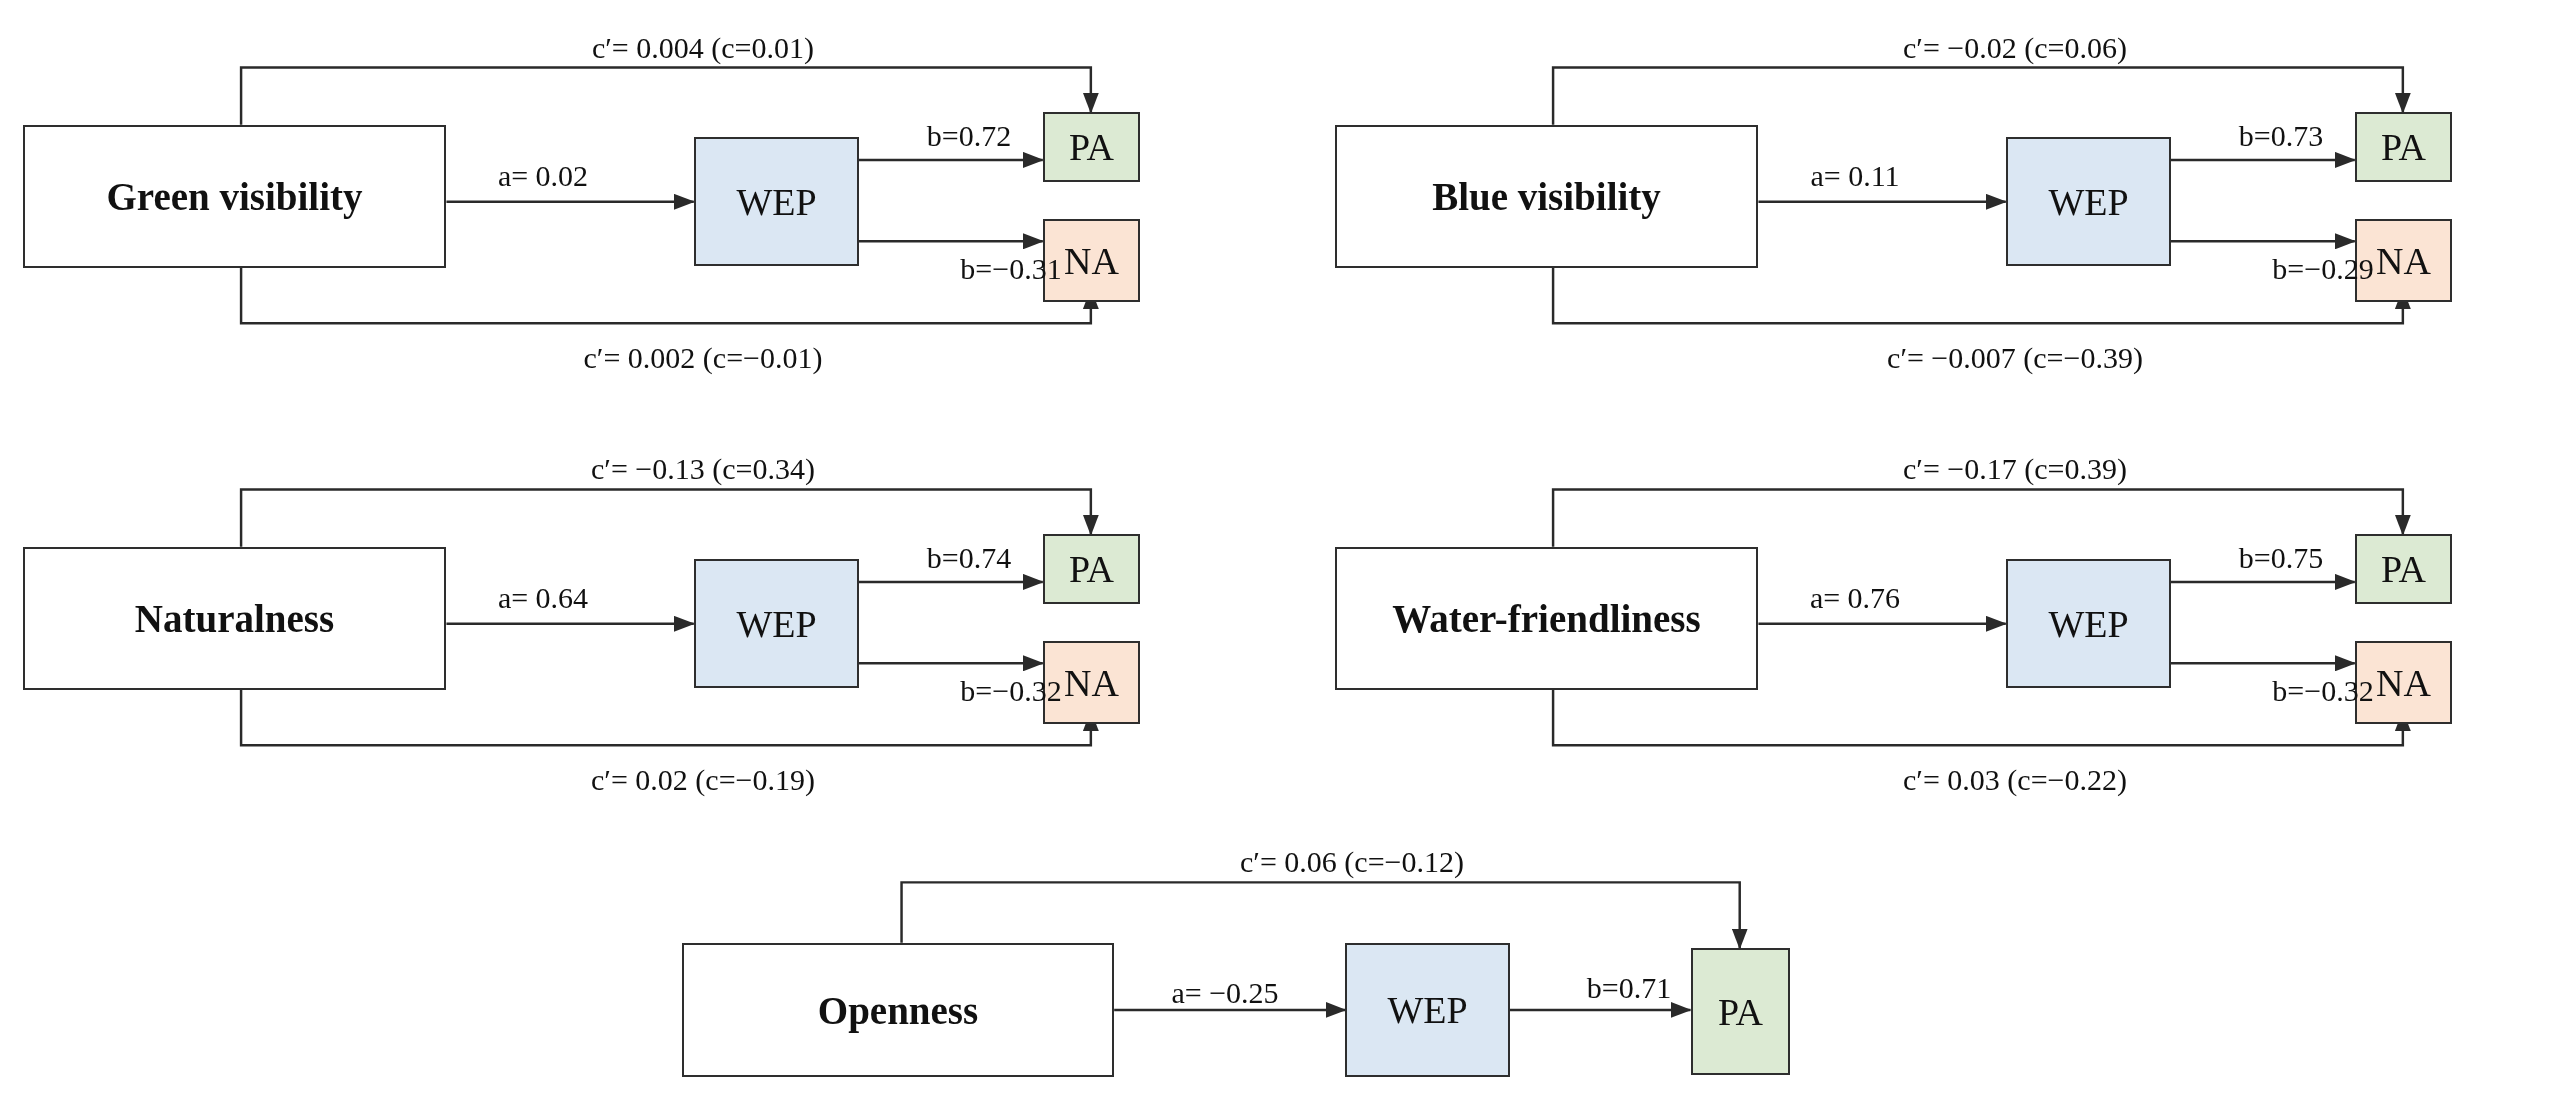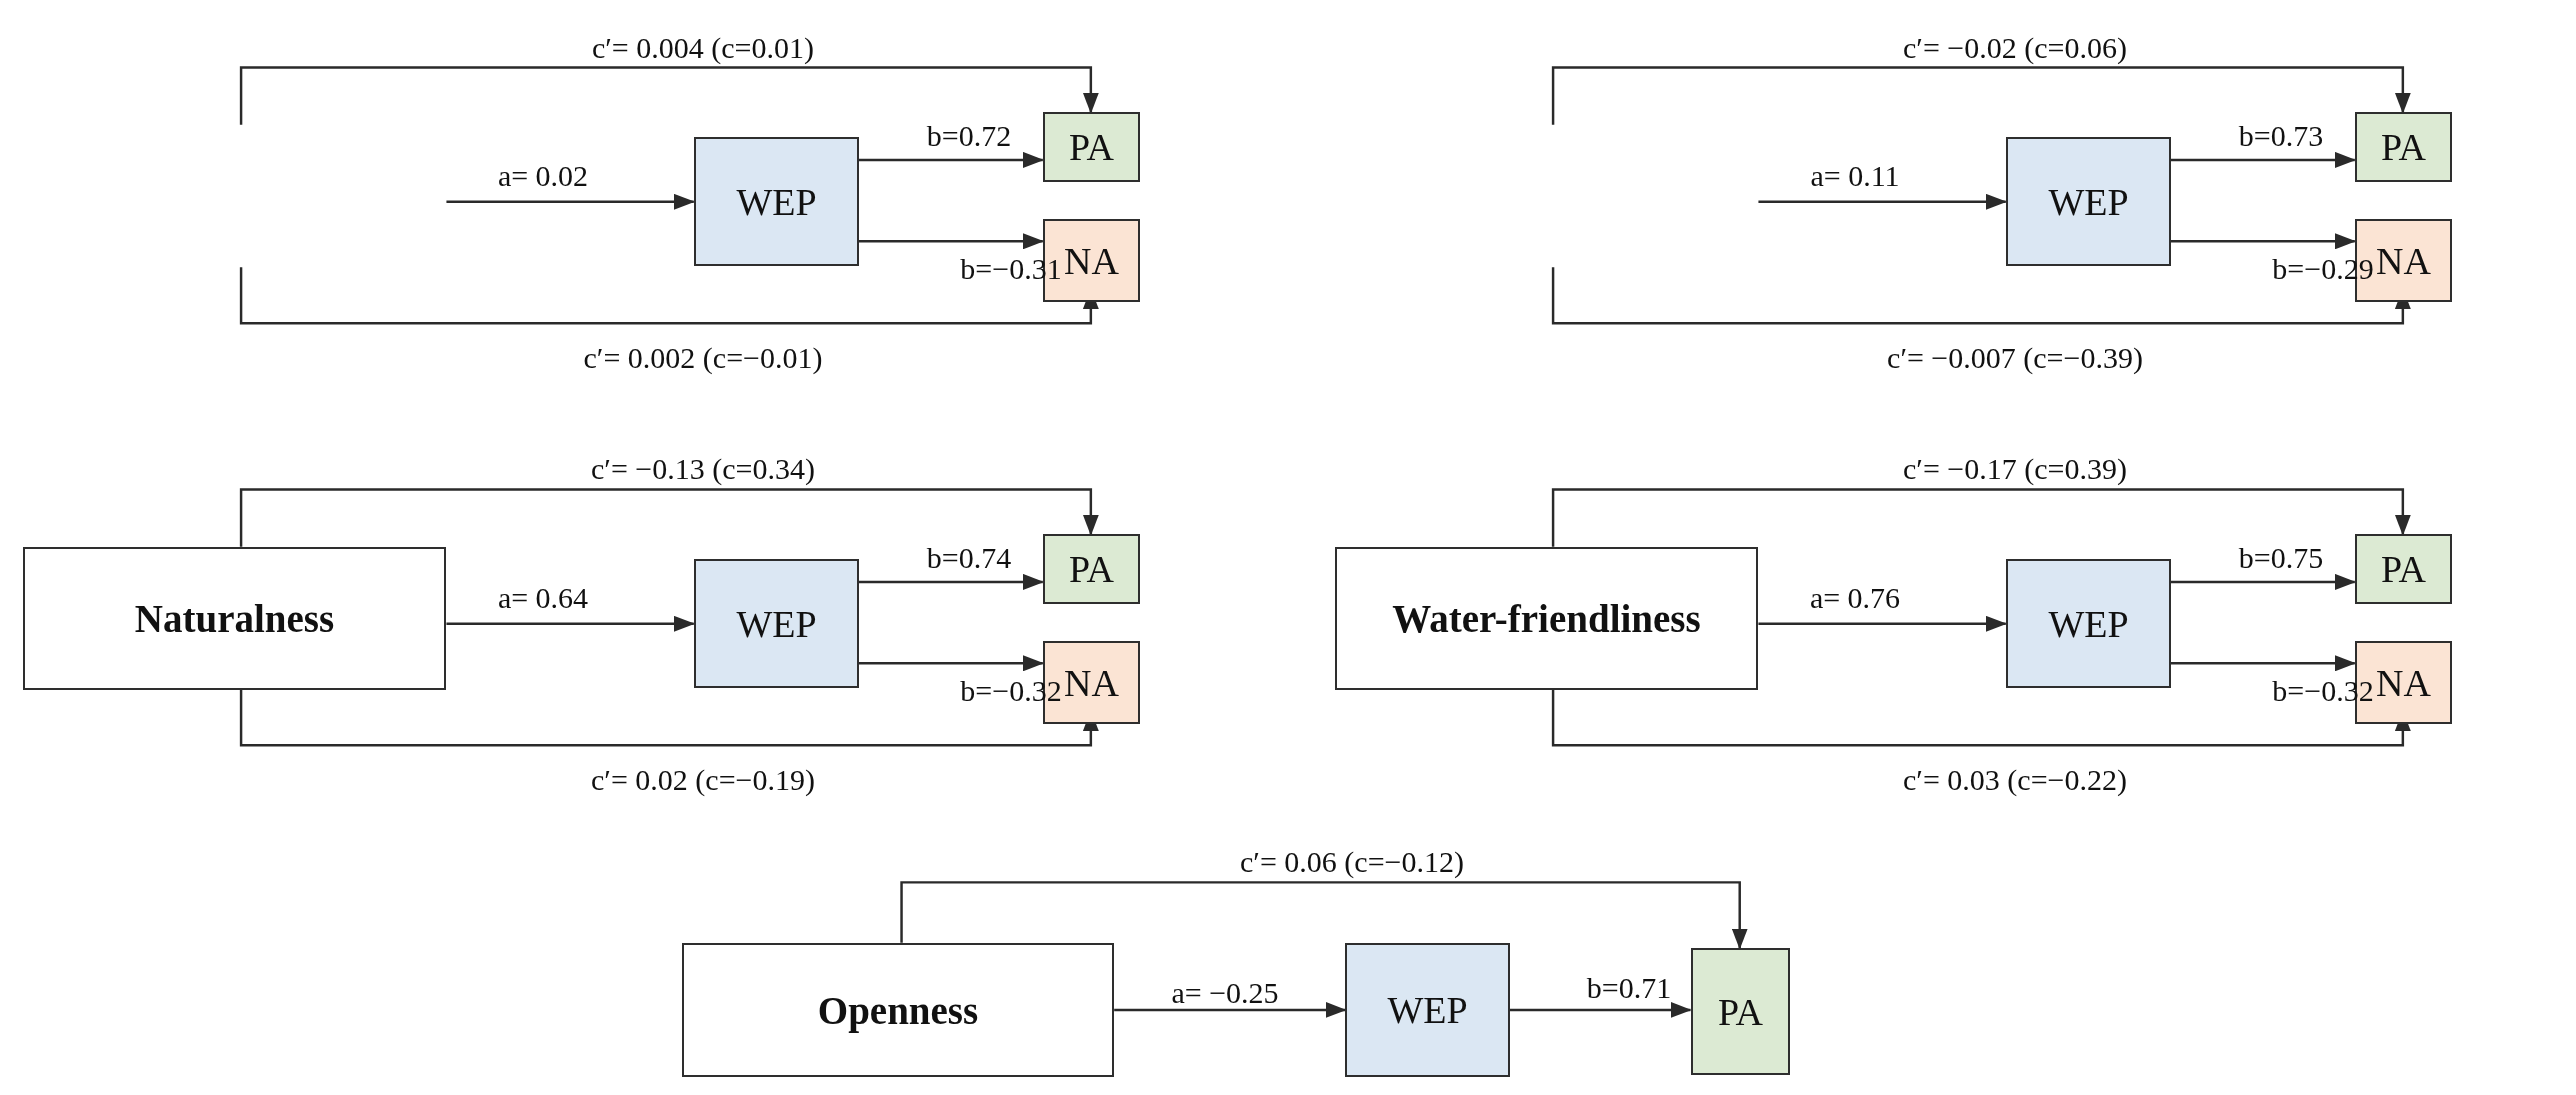--- a/index.html
+++ b/index.html
@@ -64,20 +64,23 @@
   </svg>
 
   <div class="panel full pos-p1">
     <svg class="wires" width="1290" height="370" viewBox="0 0 2090 600">
       <line x1="723" y1="290" x2="1124" y2="290" marker-end="url(#ah)"></line>
       <line x1="1391" y1="222" x2="1690" y2="222" marker-end="url(#ah)"></line>
       <line x1="1391" y1="354" x2="1690" y2="354" marker-end="url(#ah)"></line>
       <polyline points="390,165 390,72 1768,72 1768,145" marker-end="url(#ah)"></polyline>
       <polyline points="390,396 390,487 1768,487 1768,432" marker-end="url(#ah)"></polyline>
     </svg>
+    <div class="box predictor">
+        <span>Green visibility</span>
+      </div>
     <div class="box wep" style="background:#dbe7f3">
         <span>WEP</span>
       </div>
     <div class="box pa" style="background:#dcead3">
         <span>PA</span>
       </div>
     <div class="box na" style="background:#fbe4d4">
         <span>NA</span>
       </div>
     <div class="lbl lbl-top">c′= 0.004  (c=0.01)</div>
@@ -88,20 +91,23 @@
   </div>
 
   <div class="panel full pos-p2">
     <svg class="wires" width="1290" height="370" viewBox="0 0 2090 600">
       <line x1="723" y1="290" x2="1124" y2="290" marker-end="url(#ah)"></line>
       <line x1="1391" y1="222" x2="1690" y2="222" marker-end="url(#ah)"></line>
       <line x1="1391" y1="354" x2="1690" y2="354" marker-end="url(#ah)"></line>
       <polyline points="390,165 390,72 1768,72 1768,145" marker-end="url(#ah)"></polyline>
       <polyline points="390,396 390,487 1768,487 1768,432" marker-end="url(#ah)"></polyline>
     </svg>
+    <div class="box predictor">
+        <span>Blue visibility</span>
+      </div>
     <div class="box wep" style="background:#dbe7f3">
         <span>WEP</span>
       </div>
     <div class="box pa" style="background:#dcead3">
         <span>PA</span>
       </div>
     <div class="box na" style="background:#fbe4d4">
         <span>NA</span>
       </div>
     <div class="lbl lbl-top">c′= −0.02  (c=0.06)</div>

